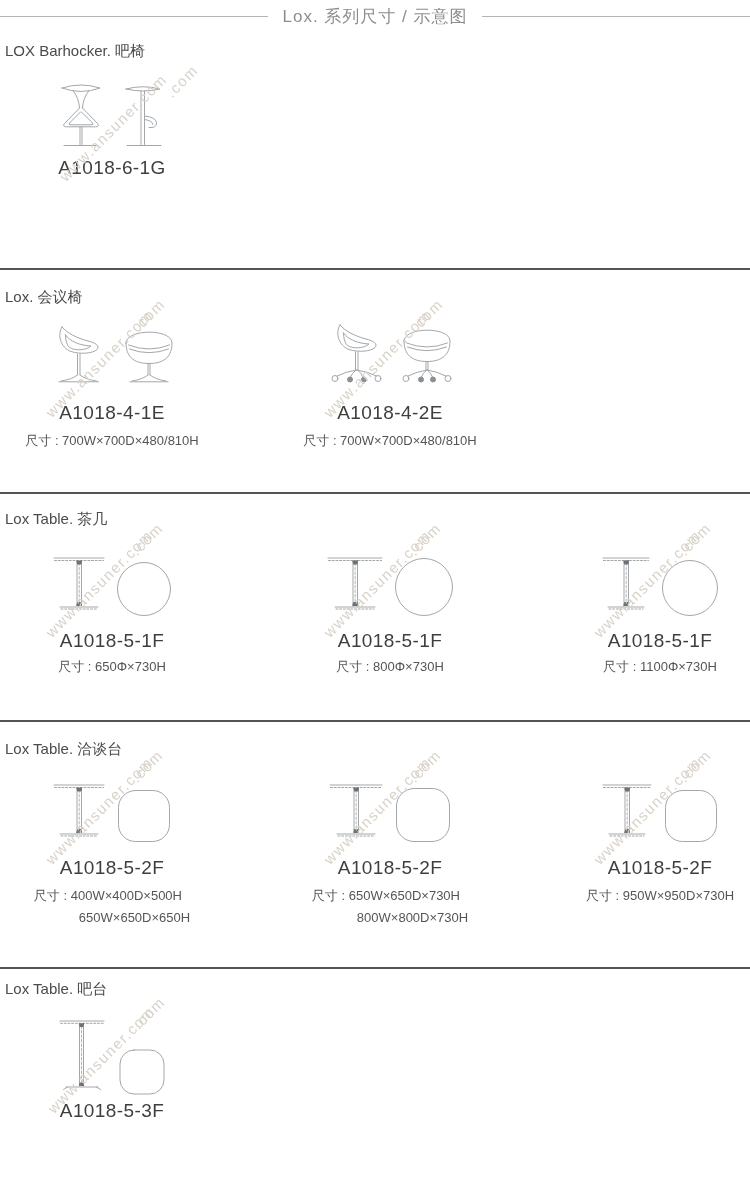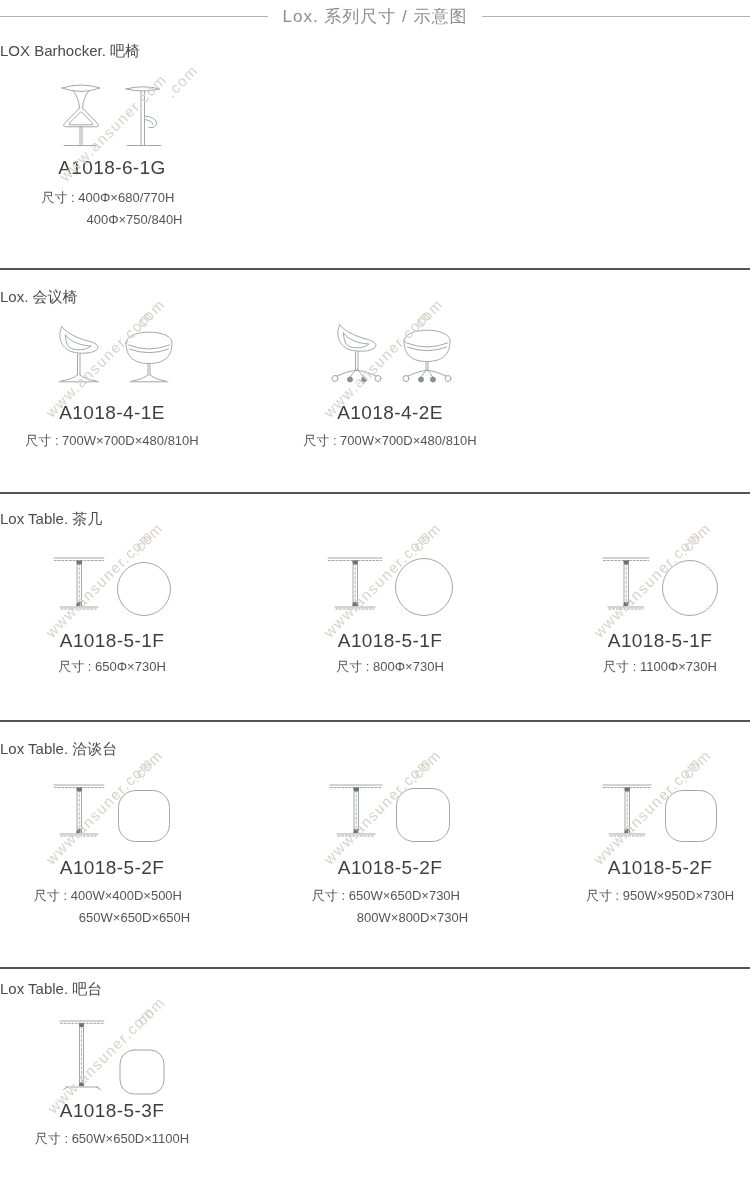--- a/index.html
+++ b/index.html
@@ -7,21 +7,21 @@
   body { font-family:"Liberation Sans","DejaVu Sans",sans-serif; }
   .page { position:relative; width:750px; height:1193px; background:#fff; overflow:hidden; }
 
   .title-row { position:absolute; top:5px; left:0; right:0; display:flex; align-items:center; gap:14px; }
   .title-row .rule { flex:1; height:0; border-top:1px solid #b4b4b4; }
   .title-text { font-size:17px; color:#8d8d8d; letter-spacing:1px; white-space:nowrap; }
 
   .divider { position:absolute; left:0; width:750px; height:2px; background:#545454; }
 
   .section { position:absolute; left:0; width:750px; }
-  .heading { font-size:15px; color:#4b4b4b; line-height:18px; }
+  .heading { font-size:15px; color:#4b4b4b; padding-left:5px; line-height:18px; }
 
   .cell { position:absolute; width:224px; top:0; }
   .art { display:flex; justify-content:center; align-items:flex-end; }
   .art svg { display:block; }
   .model { text-align:center; font-size:19px; color:#3e3e3e; letter-spacing:.4px; line-height:21px; }
   .dims { display:flex; justify-content:center; font-size:13px; color:#555; line-height:22px; }
   .dims .block { text-align:left; white-space:nowrap; }
   .dim-cont { padding-left:45px; }
 
   .wm, .wm-tail { position:absolute; font-size:15px; color:#d9d2c9; letter-spacing:1.5px;
@@ -59,26 +59,20 @@
         </svg>
         <svg width="46" height="70" viewBox="0 0 46 70">
           <path class="ln" d="M6 8 Q23 3.5 40 8 Q23 12 6 8 Z"></path>
           <path class="ln" d="M21 10 L21 63.5 M24.5 10 L24.5 63.5"></path>
           <path class="ln" d="M24.5 35 Q36 36 36.5 42 Q36.5 47.5 29 46.5"></path>
           <path class="ln" d="M24.5 38.5 Q32.5 39.5 33 43.5"></path>
           <path class="ln" d="M7 64.5 L41 64.5"></path>
         </svg>
       </div>
       <div class="model" style="margin-top:6px;">A1018-6-1G</div>
-      <div class="dims" style="margin-top:9px;">
-        <div class="block">
-          <div><span>尺寸 : </span><span>400Φ×680/770H</span></div>
-          <div class="dim-cont">400Φ×750/840H</div>
-        </div>
-      </div>
       <span class="wm" style="left:62px;top:132px;">www.ansuner.com</span>
       <span class="wm-tail" style="left:168px;top:48px;">.com</span>
     </div>
   </div>
 
   <div class="divider" style="top:268px;"></div>
 
   <div class="section" style="top:282px;">
     <div class="heading" style="margin-top:6px;">Lox. 会议椅</div>
 
@@ -331,23 +325,18 @@
           <path class="nub" d="M19.8 5.3 L25.2 5.3 L24.4 9 L20.6 9 Z"></path>
           <path class="nub" d="M20.6 64.5 L24.4 64.5 L25.2 68 L19.8 68 Z"></path>
           <path class="ln" d="M7 69 L39 69"></path>
           <path class="ln" d="M4.5 71.5 L8.5 69 M41.5 71.5 L37.5 69"></path>
         </svg>
         <svg width="48" height="48" viewBox="0 0 48 48">
           <rect class="ln" x="2" y="2" width="44" height="44" rx="14"></rect>
         </svg>
       </div>
       <div class="model" style="margin-top:4px;">A1018-5-3F</div>
-      <div class="dims" style="margin-top:7px;">
-        <div class="block">
-          <div><span>尺寸 : </span><span>650W×650D×1100H</span></div>
-        </div>
-      </div>
       <span class="wm" style="left:50px;top:122px;">www.ansuner.com</span>
       <span class="wm-tail" style="left:135px;top:38px;">.com</span>
     </div>
   </div>
 
 </div>
 
 </body></html>

